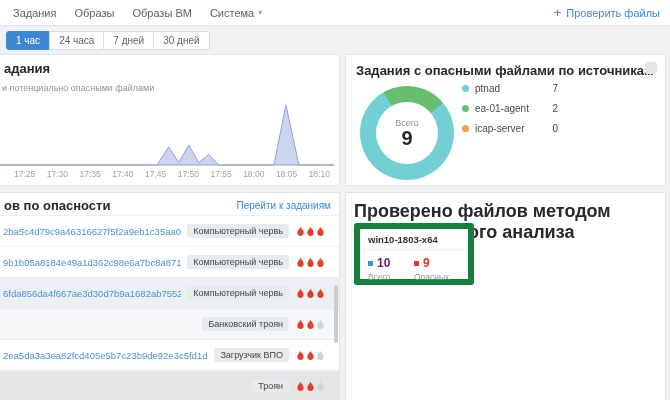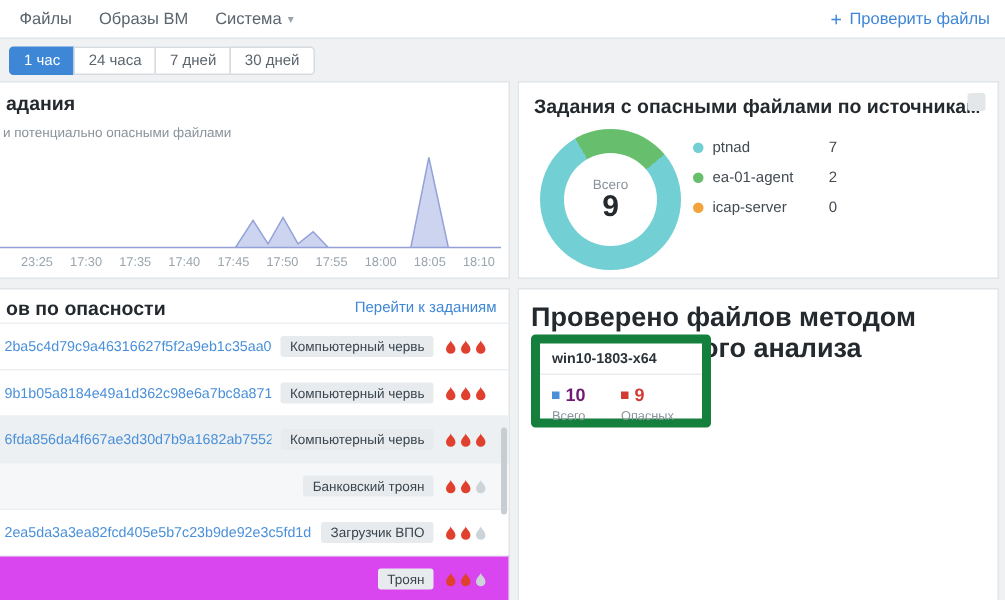--- a/index.html
+++ b/index.html
@@ -57,37 +57,37 @@
     position:absolute; right:8px; top:7px; width:12px; height:12px;
     background:#e3e7ea; border-radius:2px; cursor:pointer;
   }
   .donut { position:absolute; left:14px; top:31px; width:94px; height:94px; border-radius:50%; }
   .donut-hole {
     position:absolute; left:16px; top:16px; width:62px; height:62px; border-radius:50%;
     background:#fff; display:flex; flex-direction:column; align-items:center; justify-content:center;
   }
   .donut-hole .dlabel { font-size:9px; color:#8a939b; }
   .donut-hole .dtotal { font-size:20px; font-weight:bold; color:#24292e; line-height:1.05; }
-  .src-legend { position:absolute; left:116px; top:33px; width:96px; }
+  .src-legend { position:absolute; left:116px; top:23px; width:96px; }
   .src-item { display:flex; align-items:center; height:20px; }
   .dot { width:7px; height:7px; border-radius:50%; background:currentColor; margin-right:6px; flex:none; }
   .src-name { font-size:10px; color:#424a52; flex:1; }
   .src-count { font-size:10px; color:#424a52; }
   
   .danger-head { position:absolute; left:0; top:0; width:100%; height:22px; }
   .p-danger .ptitle { position:absolute; left:4px; top:5px; }
   .danger-link { position:absolute; right:8px; top:7px; font-size:10px; color:#3e87d6; cursor:pointer; }
   .danger-table { position:absolute; left:0; top:22px; width:339px; }
   .drow {
     display:flex; align-items:center; height:31px; border-top:1px solid #eceff1;
     padding:0 10px 0 3px; cursor:pointer;
   }
   .drow.tint-a { background:#edf0f2; }
   .drow.tint-b { background:#f6f7f9; }
-  .drow.tint-c { background:#d946ef;justify-content:flex-end; }
+  .drow.tint-c { background:#e5e5e5;justify-content:flex-end; }
   .dhash {
     flex:1; font-size:9.5px; color:#4a90d9; overflow:hidden; white-space:nowrap;
     text-overflow:clip; margin-right:6px;
   }
   .dbadge {
     flex:none; font-size:9px; color:#3a464e; background:#e8ebee;
     border-radius:2px; padding:2px 6px; margin-right:7px; white-space:nowrap;
   }
   .flames { flex:none; display:flex; align-items:center; gap:1px; width:33px; }
   .flame { display:inline-flex; }
@@ -111,21 +111,22 @@
   .marker { width:5px; height:5px; background:currentColor; margin-right:4px; display:inline-block; }
   .vm-label { font-size:8.5px; color:#8a939b; margin-top:2px; }
 </style>
 </head>
 <body>
 
 <div class="screen">
 
   <div class="topbar">
     <div class="tabs">
-      <div class="tab">Файлы</div>
+      <div class="tab">Задания</div>
+      <div class="tab">Образы</div>
       <div class="tab">Образы ВМ</div>
       <div class="tab">
         <span>Система</span>
         <span class="caret">▾</span>
       </div>
     </div>
     <div class="check-files">
       <span class="plus">+</span>
       <span>Проверить файлы</span>
     </div>
@@ -138,21 +139,21 @@
     <div class="fbtn">30 дней</div>
   </div>
 
   <div class="panel p-tasks">
     <div class="ptitle">адания</div>
     <div class="tasks-legend">и потенциально опасными файлами</div>
     <svg class="tasks-chart" width="334" height="70" viewBox="0 0 334 70">
       <path fill="#ccd4f0" stroke="#93a1d8" stroke-width="1" d="M0.0,68.0 L157.0,68.0 L168.7,49.9 L178.7,65.6 L188.7,48.0 L198.7,65.6 L208.8,57.5 L218.8,68.0 L273.9,68.0 L285.9,7.9 L298.9,68.0 L334.0,68.0 Z"></path>
     </svg>
     <div class="x-axis">
-        <span>23:25</span>
+        <span>17:25</span>
         <span>17:30</span>
         <span>17:35</span>
         <span>17:40</span>
         <span>17:45</span>
         <span>17:50</span>
         <span>17:55</span>
         <span>18:00</span>
         <span>18:05</span>
         <span>18:10</span>
       </div>

